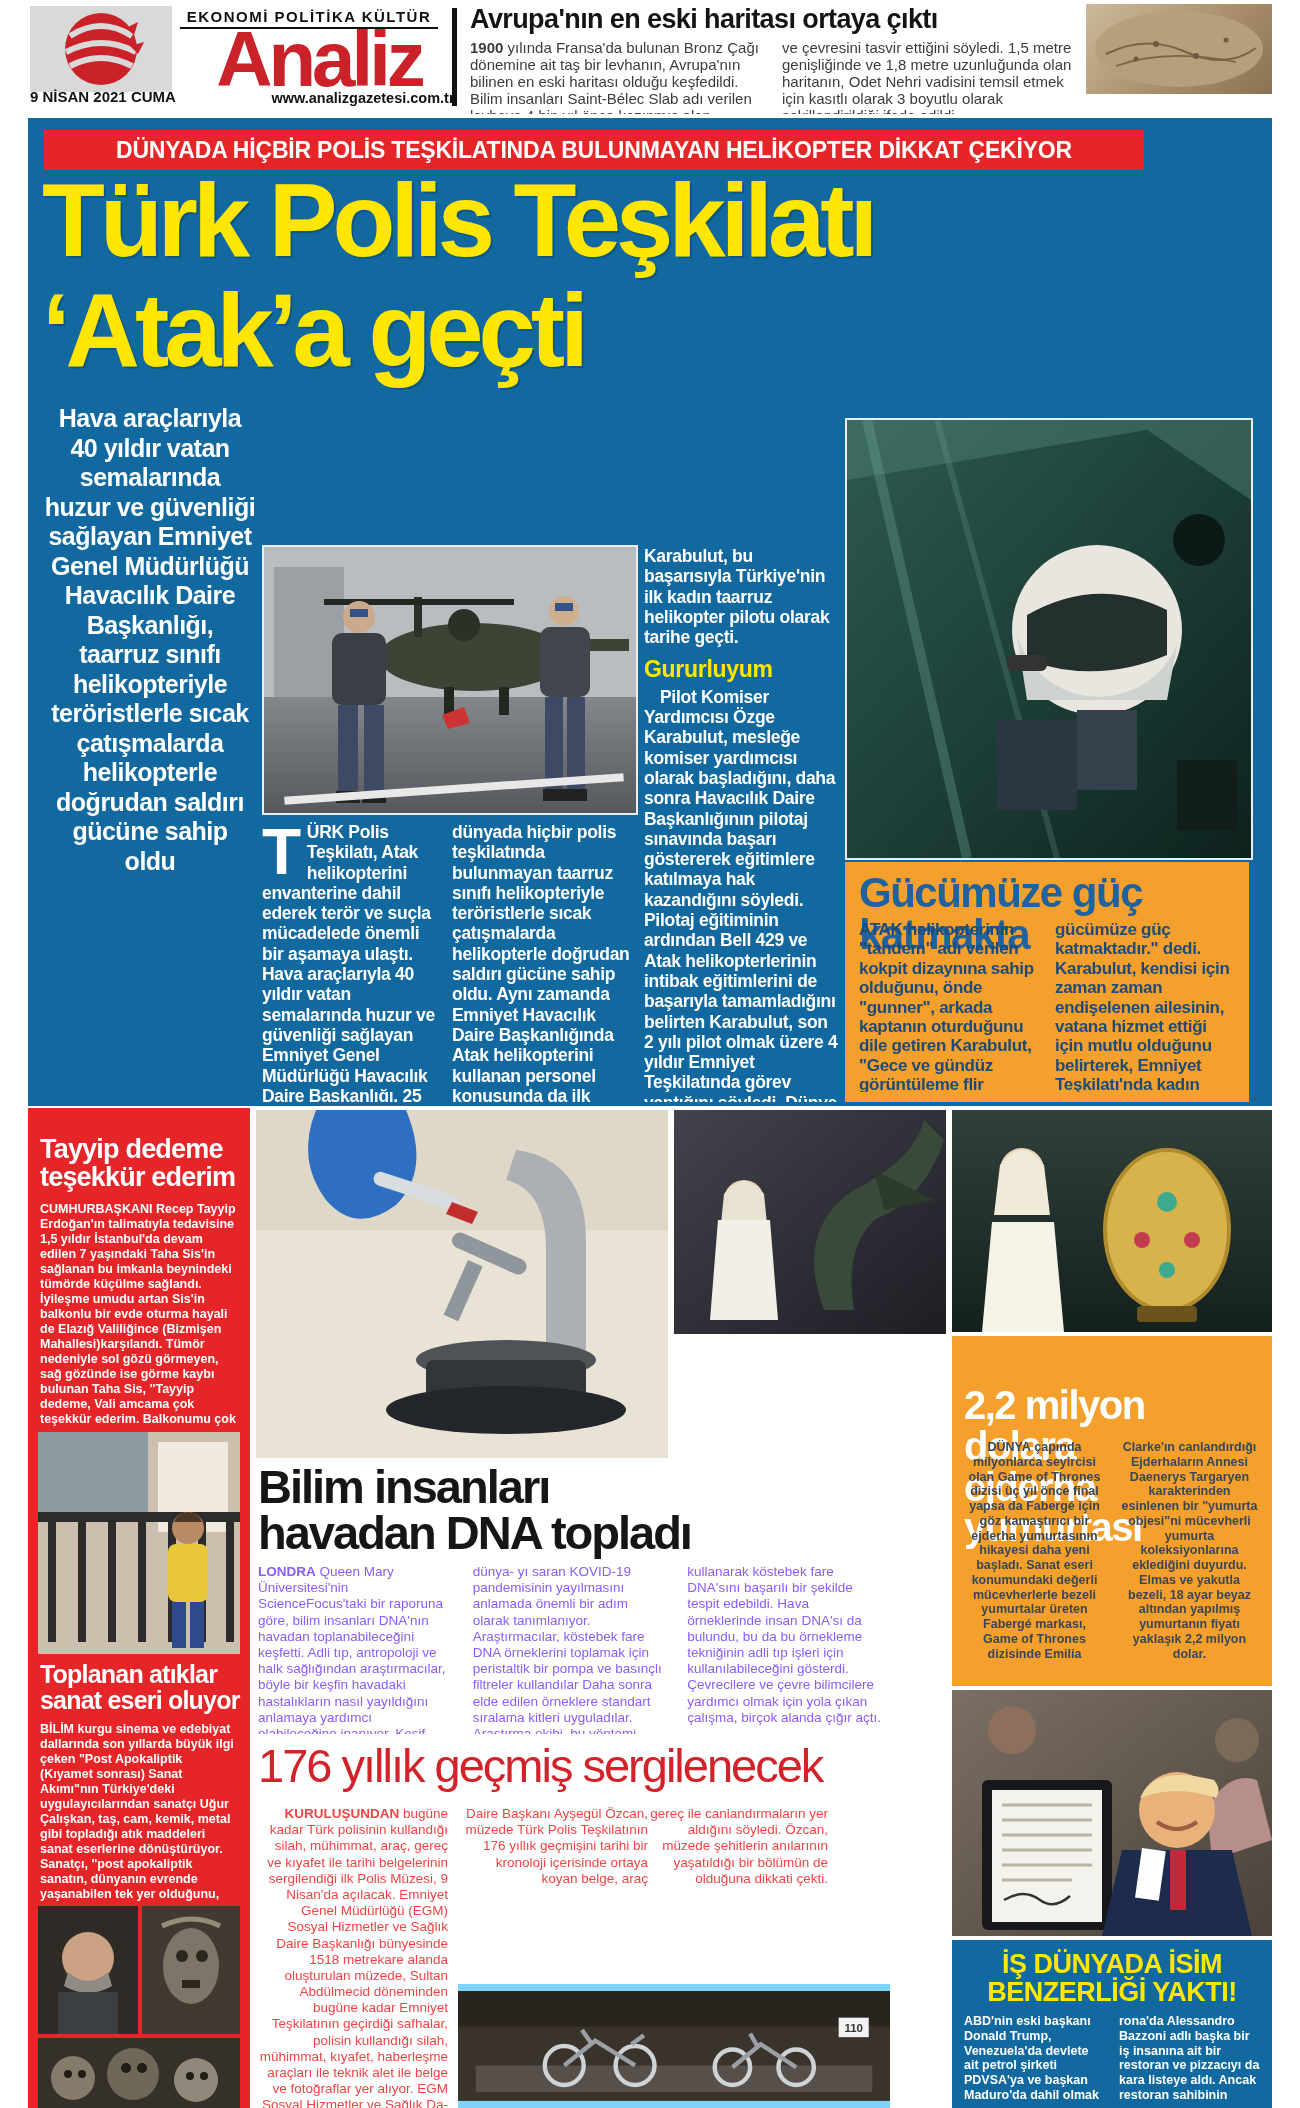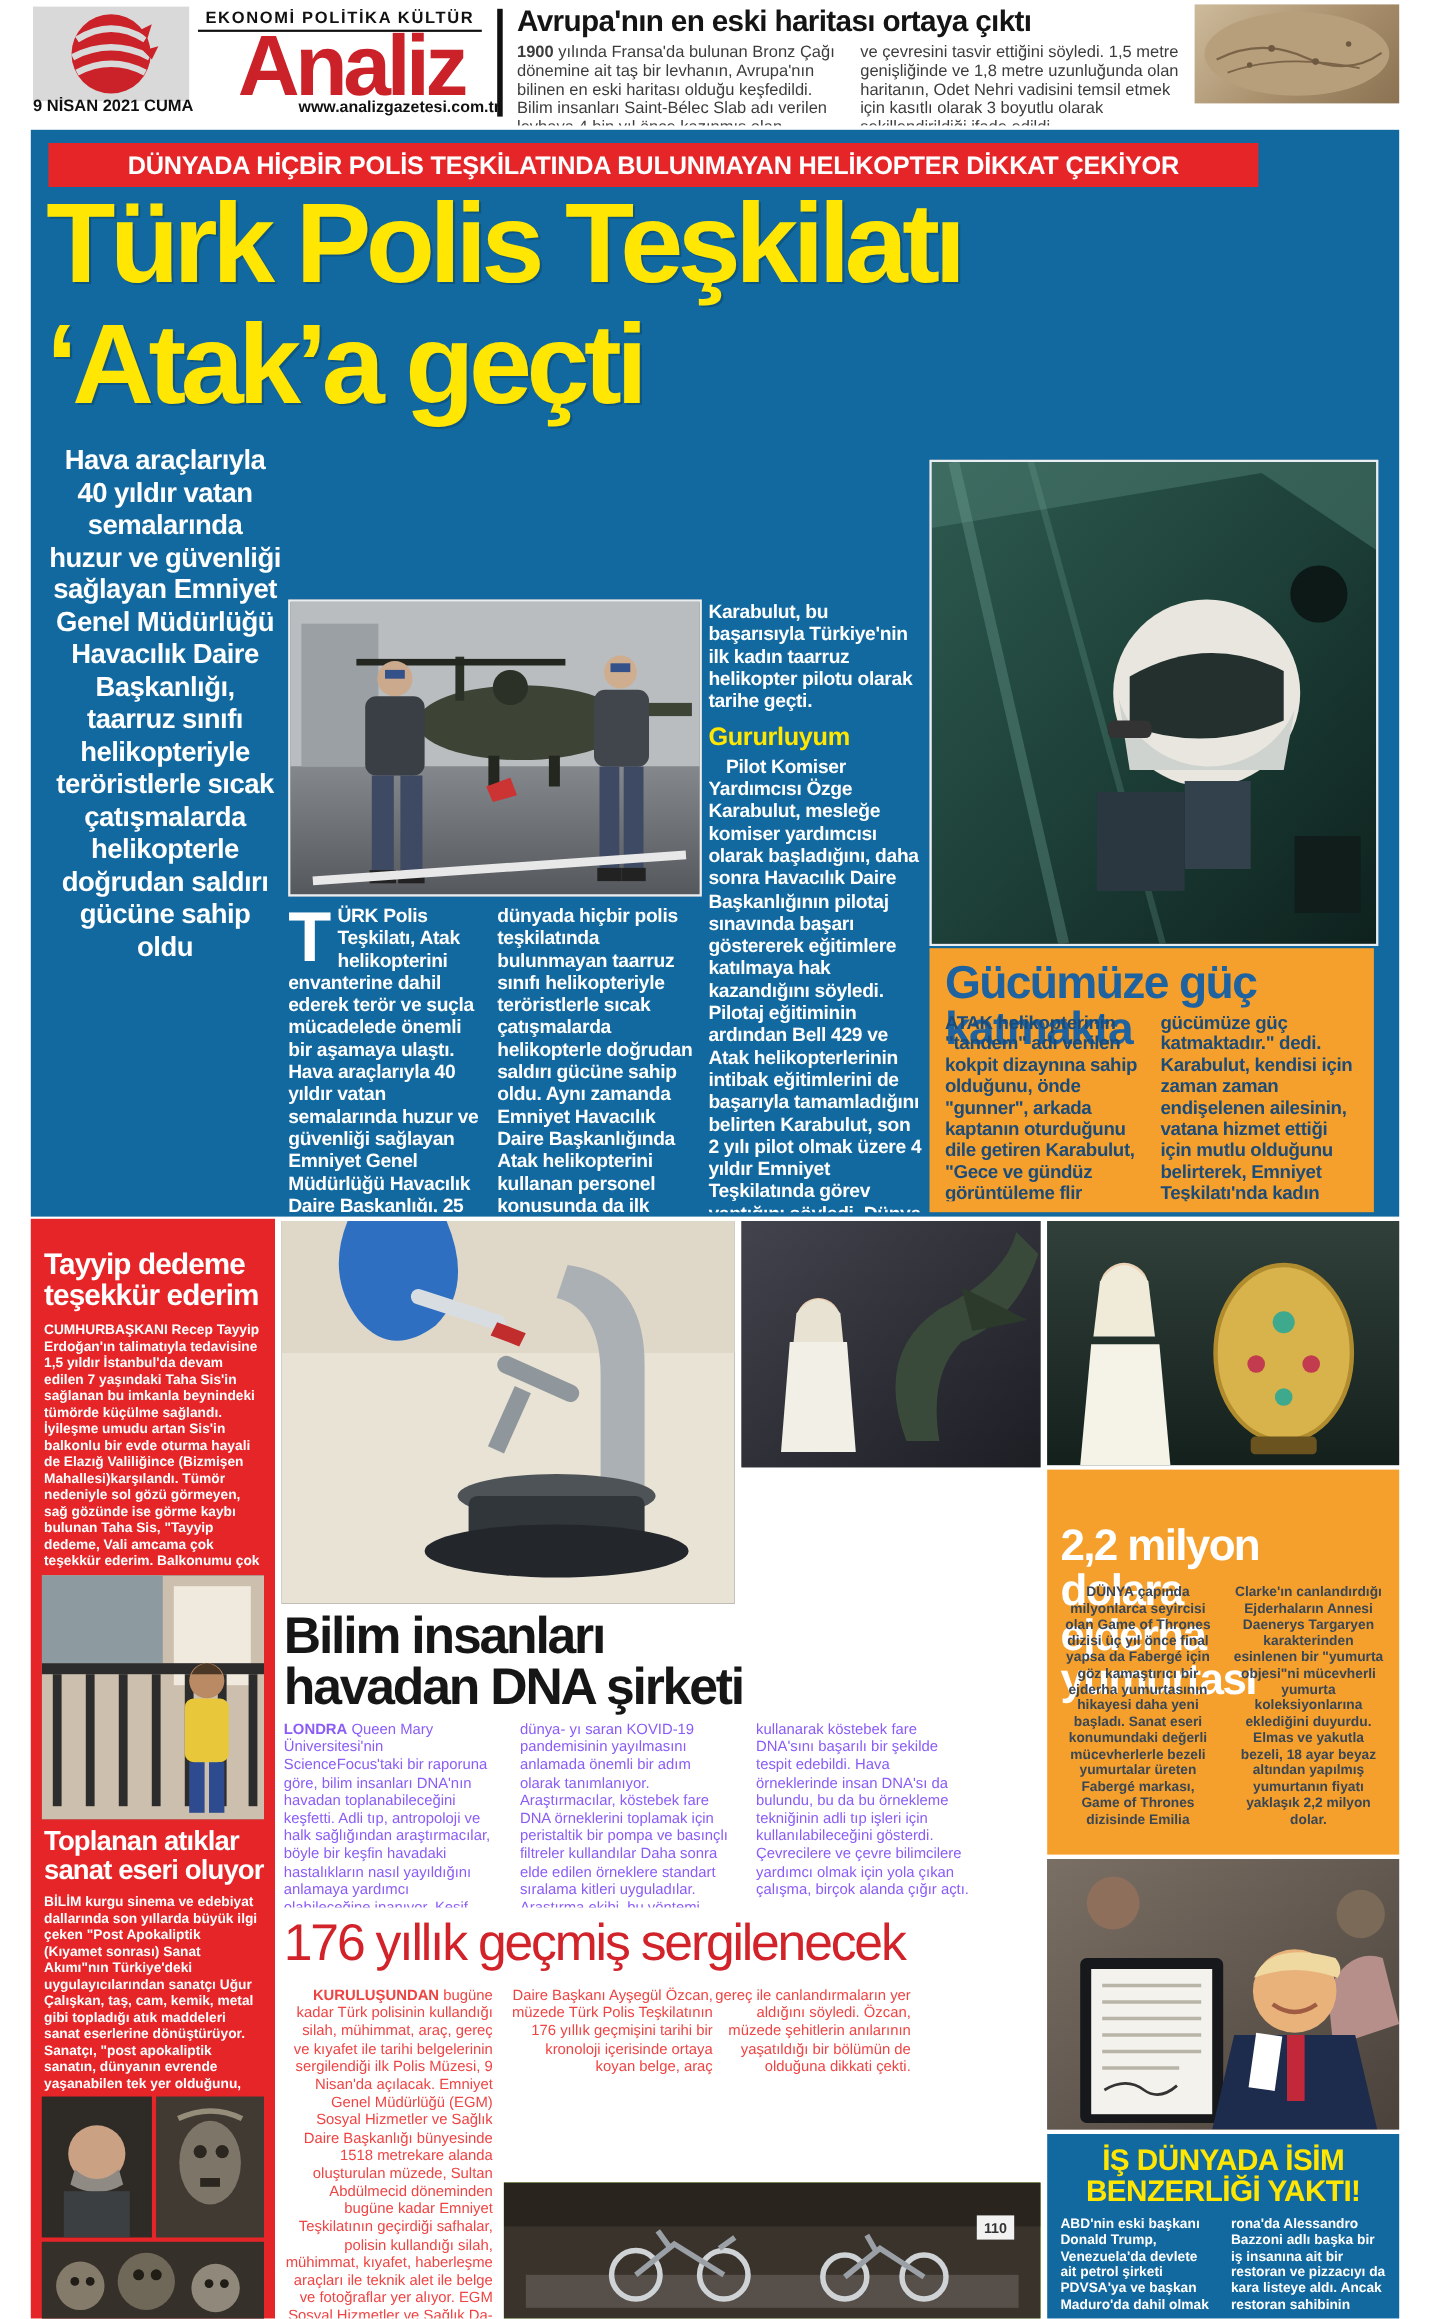--- a/index.html
+++ b/index.html
@@ -320,38 +320,38 @@
           <circle cx="190" cy="130" r="8" fill="#c23b4e"></circle>
         <circle cx="240" cy="130" r="8" fill="#c23b4e"></circle>
           <circle cx="215" cy="160" r="8" fill="#3fa98e"></circle>
         <rect x="185" y="196" width="60" height="16" rx="4" fill="#6b5320"></rect>
       </g>
     </svg>
   </div>
 
   <div class="abs dnahead" style="left:258px;top:1464px;width:660px;">
     <span>Bilim insanları</span><br>
-    <span>havadan DNA şirketi</span>
+    <span>havadan DNA topladı</span>
   </div>
   <div class="abs" style="left:258px;top:1564px;width:624px;height:170px;overflow:hidden;">
     <div class="dnacols">
       <span class="lead">LONDRA</span><span> Queen Mary Üniversitesi'nin ScienceFocus'taki bir raporuna göre, bilim insanları DNA'nın havadan toplanabileceğini keşfetti. Adli tıp, antropoloji ve halk sağlığından araştırmacılar, böyle bir keşfin havadaki hastalıkların nasıl yayıldığını anlamaya yardımcı olabileceğine inanıyor. Keşif dünya-</span>
       <span>yı saran KOVID-19 pandemisinin yayılmasını anlamada önemli bir adım olarak tanımlanıyor. Araştırmacılar, köstebek fare DNA örneklerini toplamak için peristaltik bir pompa ve basınçlı filtreler kullandılar Daha sonra elde edilen örneklere standart sıralama kitleri uyguladılar. Araştırma ekibi, bu</span>
       <span>yöntemi kullanarak köstebek fare DNA'sını başarılı bir şekilde tespit edebildi. Hava örneklerinde insan DNA'sı da bulundu, bu da bu örnekleme tekniğinin adli tıp işleri için kullanılabileceğini gösterdi. Çevrecilere ve çevre bilimcilere yardımcı olmak için yola çıkan çalışma, birçok alanda çığır açtı.</span>
     </div>
   </div>
 
   <div class="abs muzehead" style="left:258px;top:1742px;width:690px;">176 yıllık geçmiş sergilenecek</div>
   <div class="abs smallcol" style="left:258px;top:1806px;width:190px;height:302px;overflow:hidden;">
     <span class="lead">KURULUŞUNDAN</span><span> bugüne kadar Türk polisinin kullandığı silah, mühimmat, araç, gereç ve kıyafet ile tarihi belgelerinin sergilendiği ilk Polis Müzesi, 9 Nisan'da açılacak. Emniyet Genel Müdürlüğü (EGM) Sosyal Hizmetler ve Sağlık Daire Başkanlığı bünyesinde 1518 metrekare alanda oluşturulan müzede, Sultan Abdülmecid döneminden bugüne kadar Emniyet Teşkilatının geçirdiği safhalar, polisin kullandığı silah, mühimmat, kıyafet, haberleşme araçları ile teknik alet ile belge ve fotoğraflar yer alıyor. EGM Sosyal Hizmetler ve Sağlık Da-</span>
   </div>
   <div class="abs smallcol" style="left:458px;top:1806px;width:190px;height:170px;overflow:hidden;">Daire Başkanı Ayşegül Özcan, müzede Türk Polis Teşkilatının 176 yıllık geçmişini tarihi bir kronoloji içerisinde ortaya koyan belge, araç</div>
   <div class="abs smallcol" style="left:638px;top:1806px;width:190px;height:170px;overflow:hidden;">gereç ile canlandırmaların yer aldığını söyledi. Özcan, müzede şehitlerin anılarının yaşatıldığı bir bölümün de olduğuna dikkati çekti.</div>
 
-  <div class="photo" style="left:458px;top:1984px;width:488px;height:124px;background:#4d7c0f;">
+  <div class="photo" style="left:458px;top:1984px;width:432px;height:124px;background:#7dd3fc;">
     <svg viewBox="0 0 488 124">
       <rect width="488" height="124" fill="#3a332c"></rect>
       <rect x="0" y="0" width="488" height="40" fill="#2a241e"></rect>
       <rect x="20" y="84" width="448" height="30" fill="#57504a"></rect>
       <g>
         <circle cx="120" cy="84" r="22" fill="none" stroke="#cfd3d6" stroke-width="5"></circle>
         <circle cx="200" cy="84" r="22" fill="none" stroke="#cfd3d6" stroke-width="5"></circle>
         <path d="M120 84 L155 56 L200 84 M150 58 L140 44 M196 60 L210 50" stroke="#9aa0a5" stroke-width="5" fill="none"></path>
       </g>
       <g>

